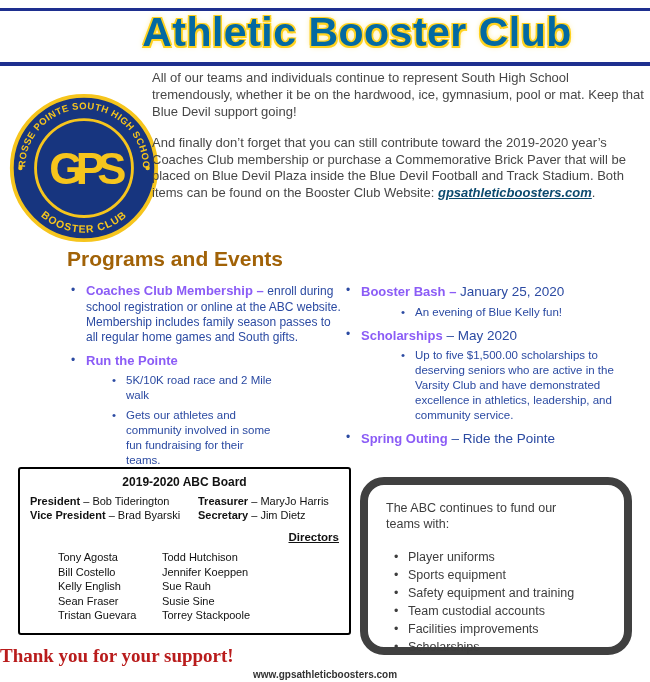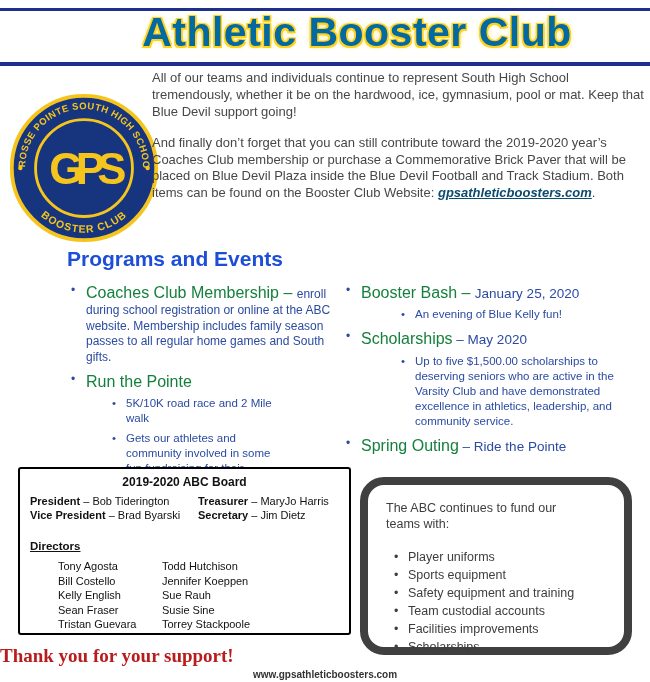--- a/index.html
+++ b/index.html
@@ -20,51 +20,51 @@
     letter-spacing:0.5px;
     margin-left:32px;
   }
 
   .logo-wrap { position:absolute; left:8px; top:92px; width:152px; height:152px; }
 
   .intro { position:absolute; left:152px; top:70px; width:492px; font-size:13px; line-height:1.3; color:#474747; }
   .intro p { margin:0 0 14px 0; }
   .link { font-weight:bold; text-decoration:underline; color:#0c4a6e; cursor:pointer;font-style:italic; }
 
-  .section-heading { position:absolute; left:67px; top:247px; font-size:21px; font-weight:bold; color:#1d4ed8; }
+  .section-heading { position:absolute; left:67px; top:247px; font-size:21px; font-weight:bold; color:#a16207; }
 
   .col { position:absolute; top:283px; }
   .col-left { left:70px; width:272px; }
   .col-right { left:345px; width:300px; }
 
   ul.main { list-style:none; margin:0; padding:0; color:#2b4aa2; }
   ul.main > li { position:relative; padding-left:16px; margin-bottom:7px; font-size:12px; line-height:1.28; }
   ul.main > li::before { content:"\2022"; position:absolute; left:1px; top:0; color:#2b4aa2; }
 
-  .item-title { font-weight:normal; font-size:16px; color:#15803d; }
+  .item-title { font-weight:bold; font-size:13px; color:#8b5cf6; }
   .item-desc { font-size:12px; }
   .col-right .item-desc { font-size:13.5px; }
 
   ul.sub { list-style:none; margin:4px 0 0 0; padding:0 0 0 26px; }
   .col-right ul.sub { padding-left:40px; }
   ul.sub > li { position:relative; padding-left:14px; margin-bottom:5px; font-size:11.5px; line-height:1.3; }
   ul.sub > li::before { content:"\2022"; position:absolute; left:0; top:0; }
   .col-left ul.sub > li { max-width:168px; }
   .col-right ul.sub > li { max-width:220px; }
 
   .board {
     position:absolute; left:18px; top:467px; width:333px; height:168px;
     border:2px solid #000; border-radius:3px; padding:6px 10px;
     color:#111; font-size:11px; line-height:1.32; background:#fff;
   }
   .board-title { text-align:center; font-weight:bold; font-size:12px; margin-bottom:3px; }
   .officer-row { display:flex; }
   .officer-first { width:168px; }
   .olabel { font-weight:bold; }
-  .directors-heading { text-align:left; font-weight:bold; text-decoration:underline; margin:16px 0 5px 0; font-size:11.5px; }
+  .directors-heading { text-align:right; font-weight:bold; text-decoration:underline; margin:7px 0 5px 0; font-size:11.5px; }
   .names { display:flex; margin-left:28px; }
   .ncol1 { width:104px; }
   .ncol2 { width:130px; }
 
   .funding {
     position:absolute; left:360px; top:477px; width:272px; height:178px;
     border:8px solid #404040; border-radius:24px; padding:15px 18px;
     color:#3d3d3d; font-size:12.5px; line-height:1.3; background:#fff;
   }
   .funding-intro { margin-bottom:15px; width:205px; }

